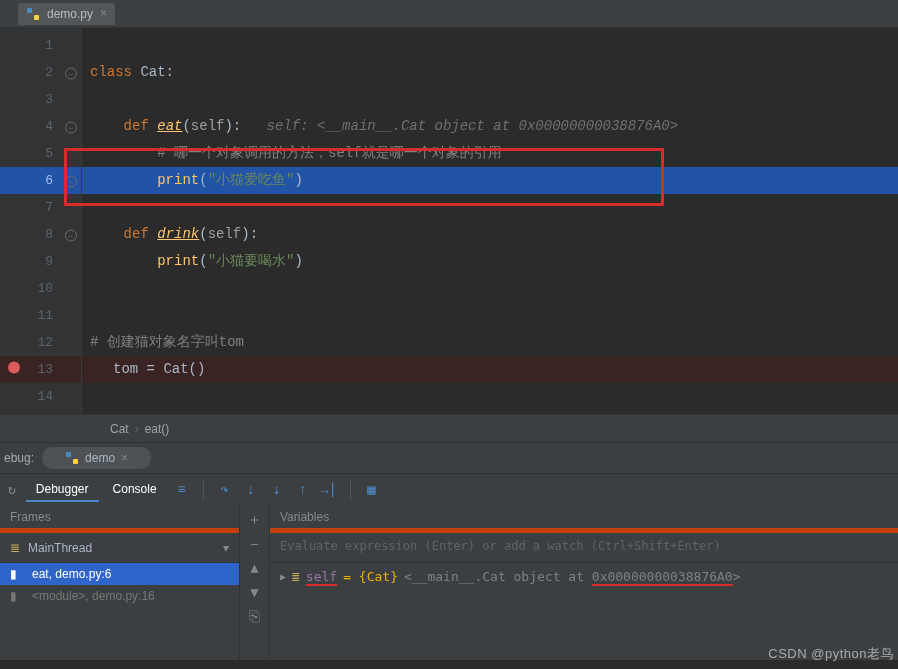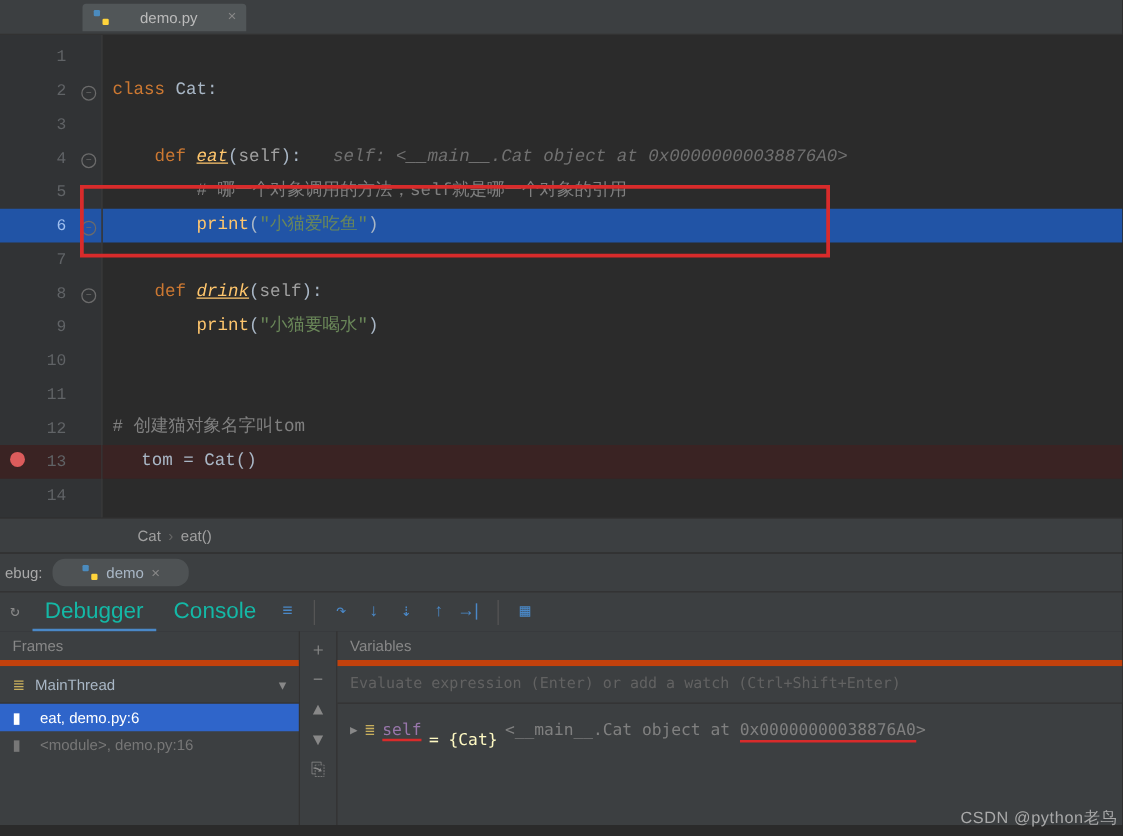--- a/index.html
+++ b/index.html
@@ -21,22 +21,21 @@
   align-items: center;
   padding-left: 18px;
   border-bottom: 1px solid #323232;
 }
 .file-tab {
   display: flex;
   align-items: center;
   padding: 4px 8px;
   background: #515658;
   border-radius: 3px 3px 0 0;
-  gap: 24px;
-  margin-left: 48px;
+  gap: 7px;
 }
 .file-icon {
   width: 14px; height: 14px;
   display: inline-flex;
   align-items: center;
 }
 .file-tab-label { color: #bbbbbb; font-size: 12px; font-family: sans-serif; }
 .tab-close { color: #888; font-size: 12px; cursor: pointer; }
 
 
@@ -160,22 +159,22 @@
   background: #3c3f41;
   display: flex;
   align-items: center;
   padding-left: 8px;
   border-top: 1px solid #323232;
   gap: 4px;
 }
 .dbg-btn {
   padding: 4px 10px;
   font-family: sans-serif;
-  font-size: 18px;
-  color: #14b8a6;
+  font-size: 12px;
+  color: #ffffff;
   border-bottom: 2px solid transparent;
 }
 .dbg-btn.active { border-bottom: 2px solid #4a88c7; }
 .tb-sep { width: 1px; height: 20px; background: #555; margin: 0 6px; }
 .tb-icon {
   width: 22px; height: 22px;
   display: inline-flex;
   align-items: center;
   justify-content: center;
   color: #4a88c7;
@@ -256,21 +255,21 @@
   padding: 6px 10px;
   display: flex;
   align-items: center;
   gap: 6px;
   font-size: 13px;
   font-family: Consolas, monospace;
 }
 .var-chev { color: #888; font-size: 10px; }
 .var-icon { color: #c9af5d; }
 .var-name { color: #9876aa; text-decoration: underline; text-decoration-color: #d82b2b; text-decoration-thickness: 2px; text-underline-offset: 3px; }
-.var-type { color: #fef9c3; margin-top: 16px; }
+.var-type { color: #eab308; }
 .var-value { color: #808080; }
 .underline-red { border-bottom: 2px solid #d82b2b; }
 .watermark {
   position: absolute;
   right: 4px;
   bottom: 6px;
   font-family: sans-serif;
   font-size: 13px;
   color: #bcbcbc;
   opacity: 0.85;

